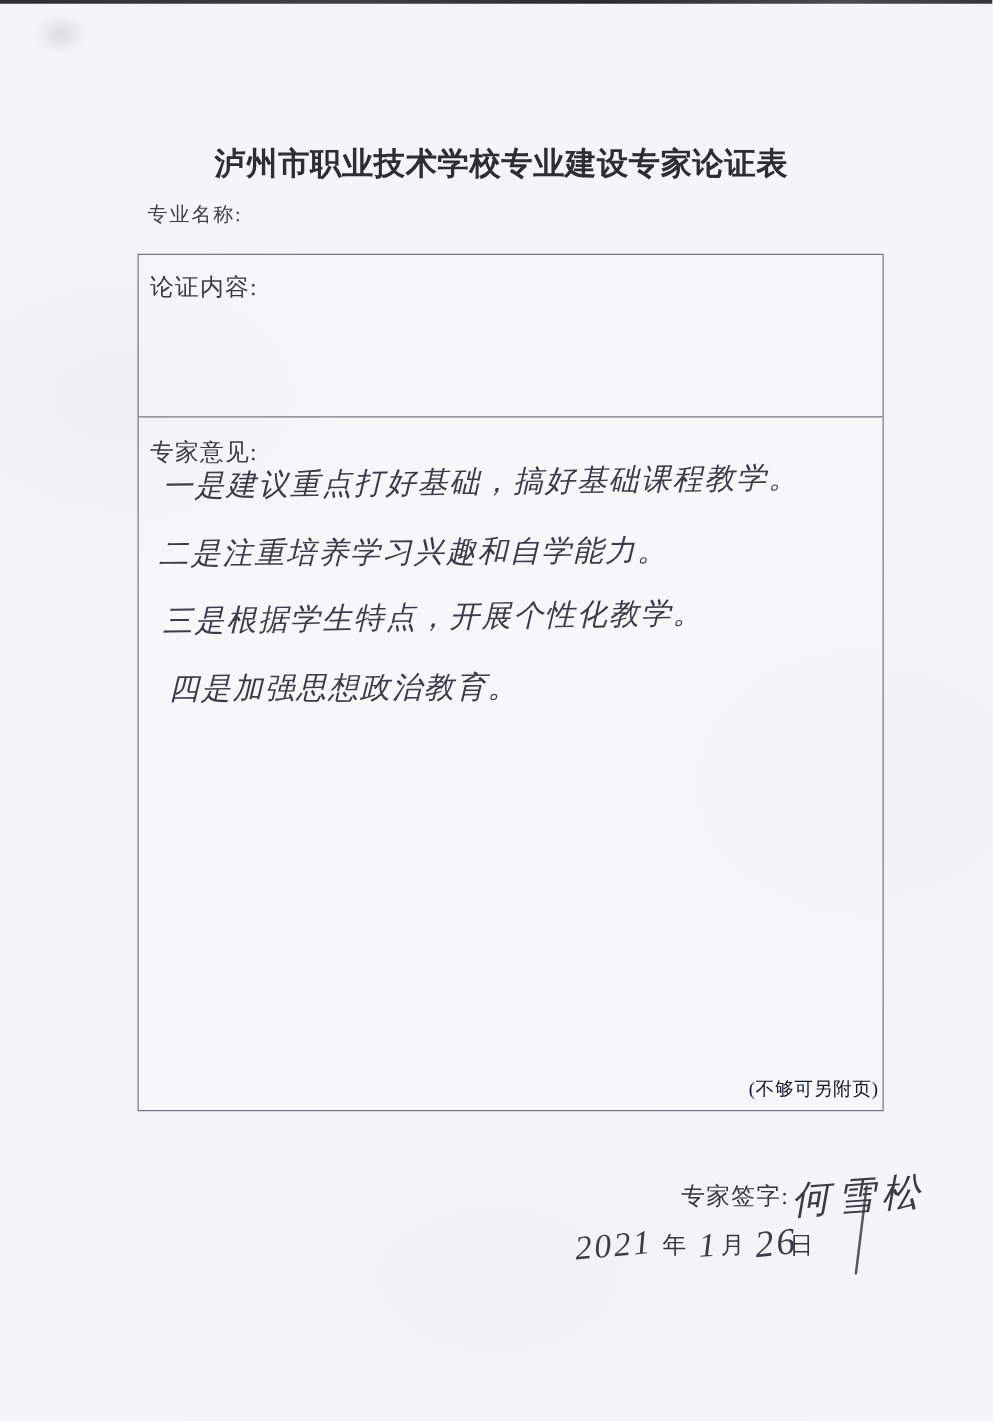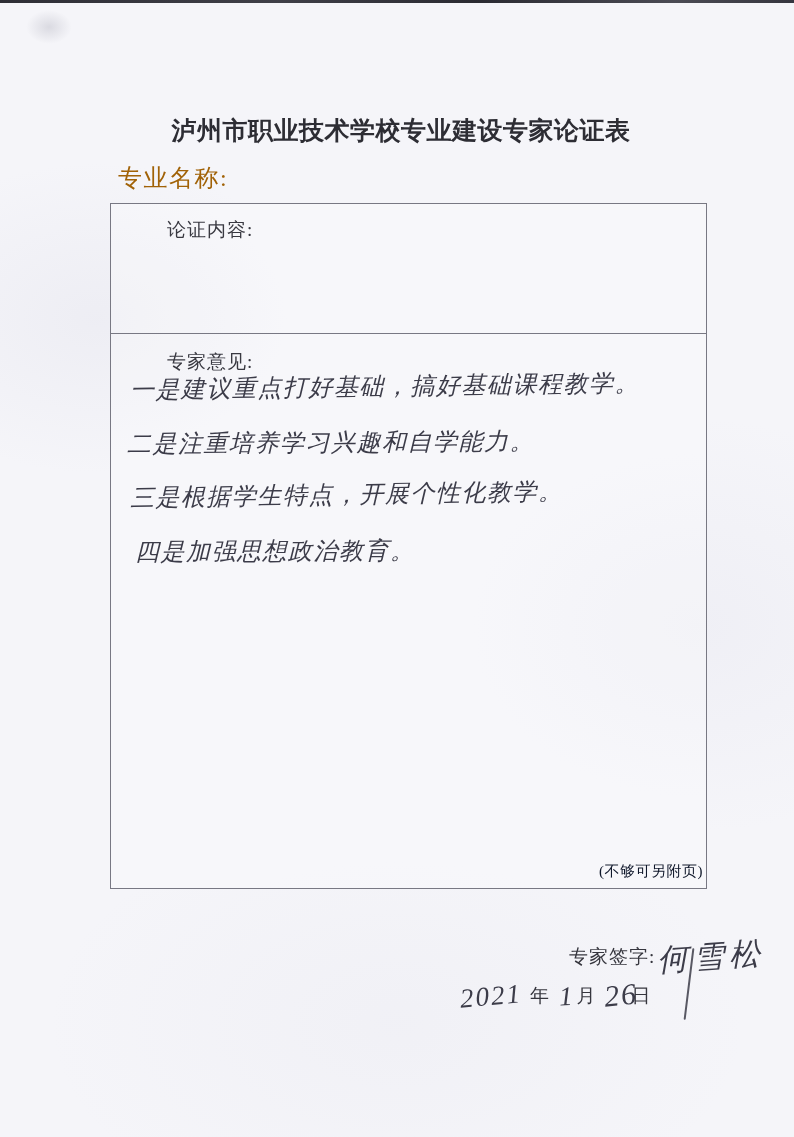--- a/index.html
+++ b/index.html
@@ -29,39 +29,39 @@
   
   .doc-title {
     position:absolute; top:114px; left:4px; width:794px;
     text-align:center;
     font-family:"Liberation Sans", sans-serif;
     font-weight:700; font-size:25px; letter-spacing:0.5px;
     color:#2d2d34;
   }
   .major-label {
     position:absolute; left:118px; top:162px;
-    font-size:24px; color:#a16207; letter-spacing:1.5px;
+    font-size:16px; color:#404040; letter-spacing:1.5px;
   }
 
   
   .form-table {
     position:absolute; left:110px; top:203px;
     width:597px; height:686px;
     border:1.5px solid #787883;
     box-sizing:border-box;
     background:rgba(255,255,255,0.25);
   }
   .cell-content {
     height:130px;
     border-bottom:1.5px solid #787883;
     box-sizing:border-box;
     padding:13px 10px 0 9px;
   }
   .cell-label {
-    font-size:19px; color:#393941; letter-spacing:1px;margin-left:47px;
+    font-size:19px; color:#393941; letter-spacing:1px;
   }
   .cell-opinion {
     position:relative;
     height:552px;
     box-sizing:border-box;
     padding:15px 10px 0 9px;
     font-family:Liberation Serif, serif;
   }
 
   
@@ -77,21 +77,21 @@
   .hw-4 { transform:rotate(-0.3deg); margin-left:5px; }
 
   .attach-note {
     position:absolute; right:3px; bottom:5px;
     font-size:15px; color:#0f172a; letter-spacing:0.5px;
   }
 
   
   .sign-row {
     position:absolute; left:545px; top:936px;
-    display:flex; align-items:flex-start; white-space:nowrap;margin-left:24px;
+    display:flex; align-items:flex-start; white-space:nowrap;
   }
   .sign-label {
     font-size:19px; color:#36363e; letter-spacing:1px; padding-top:8px;
   }
   .sign-name {
     font-size:31px; font-style:italic; color:#3c3c49;
     letter-spacing:5px; transform:rotate(-4deg); margin-left:2px;
   }
   .sign-stroke {
     position:absolute; left:688px; top:948px;

